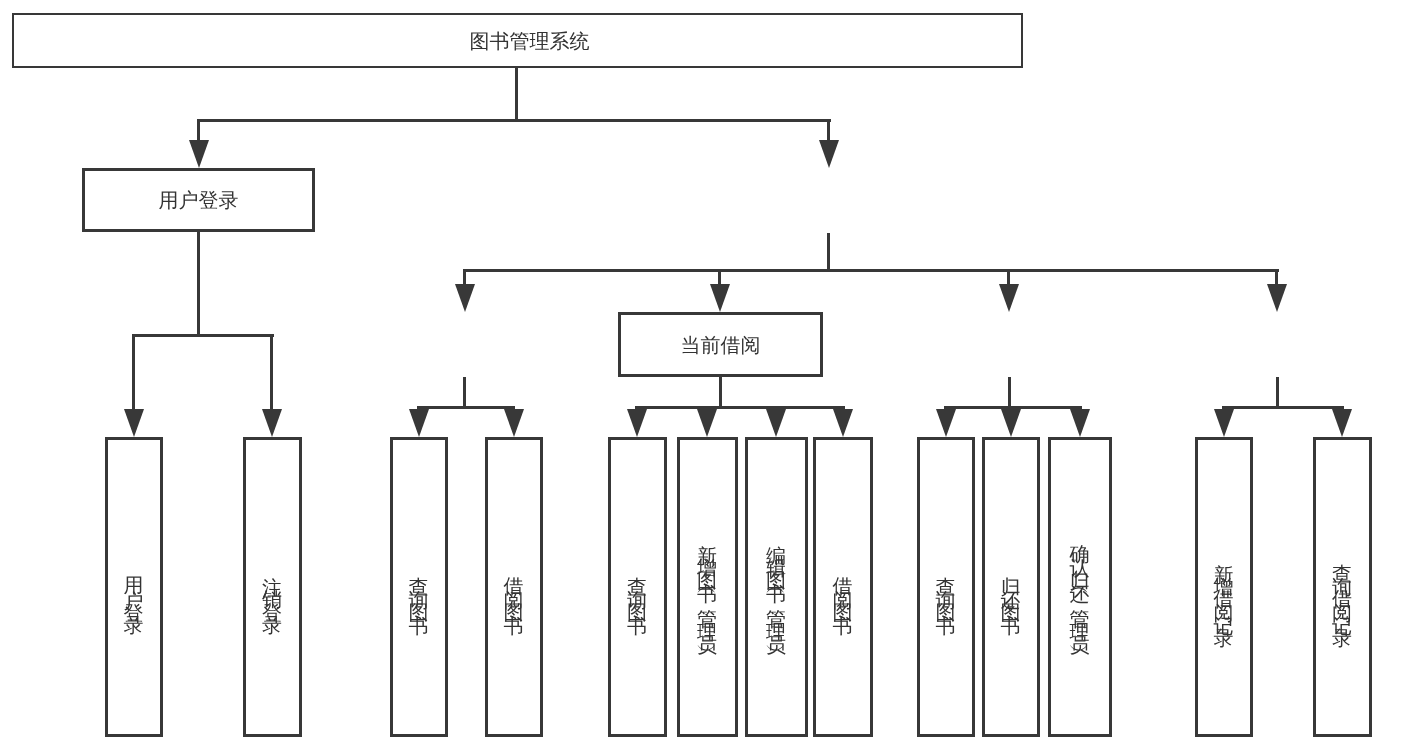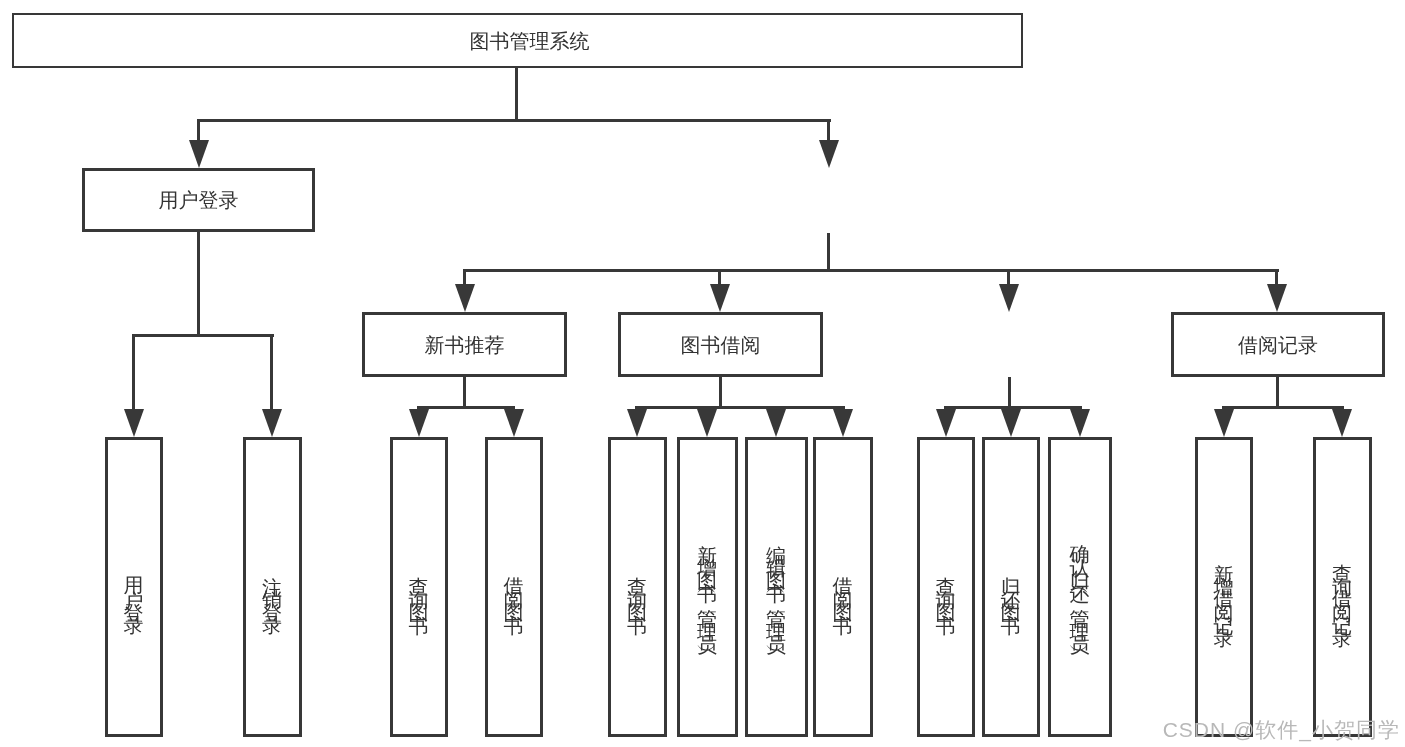--- a/index.html
+++ b/index.html
@@ -33,28 +33,22 @@
 <div class="stage">
 
   <div class="box root-box" style="left:12px;top:13px;width:1011px;height:55px;">
     <span>图书管理系统</span>
   </div>
 
   <div class="box" style="left:82px;top:168px;width:233px;height:64px;">
     <span>用户登录</span>
   </div>
 
-  <div class="box" style="left:362px;top:312px;width:205px;height:65px;">
-    <span>新书推荐</span>
-  </div>
   <div class="box" style="left:618px;top:312px;width:205px;height:65px;">
-    <span>图书借阅</span>
-  </div>
-  <div class="box" style="left:1171px;top:312px;width:214px;height:65px;">
-    <span>借阅记录</span>
+    <span>当前借阅</span>
   </div>
 
   <div class="box vbox" style="left:105px;top:437px;width:58px;height:300px;">
     <span class="vtext">用户登录</span>
   </div>
   <div class="box vbox" style="left:243px;top:437px;width:59px;height:300px;">
     <span class="vtext">注销登录</span>
   </div>
 
   <div class="box vbox" style="left:390px;top:437px;width:58px;height:300px;">
@@ -146,15 +140,14 @@
   <div class="vline" style="left:1078px;top:406px;height:7px;"></div>
   <div class="arr" style="left:1070px;top:409px;"></div>
 
   <div class="vline" style="left:1276px;top:377px;height:32px;"></div>
   <div class="hline" style="left:1222px;top:406px;width:122px;"></div>
   <div class="vline" style="left:1222px;top:406px;height:7px;"></div>
   <div class="arr" style="left:1214px;top:409px;"></div>
   <div class="vline" style="left:1341px;top:406px;height:7px;"></div>
   <div class="arr" style="left:1332px;top:409px;"></div>
 
-  <div class="watermark">CSDN @软件_小贺同学</div>
 
 </div>
 
 </body></html>

